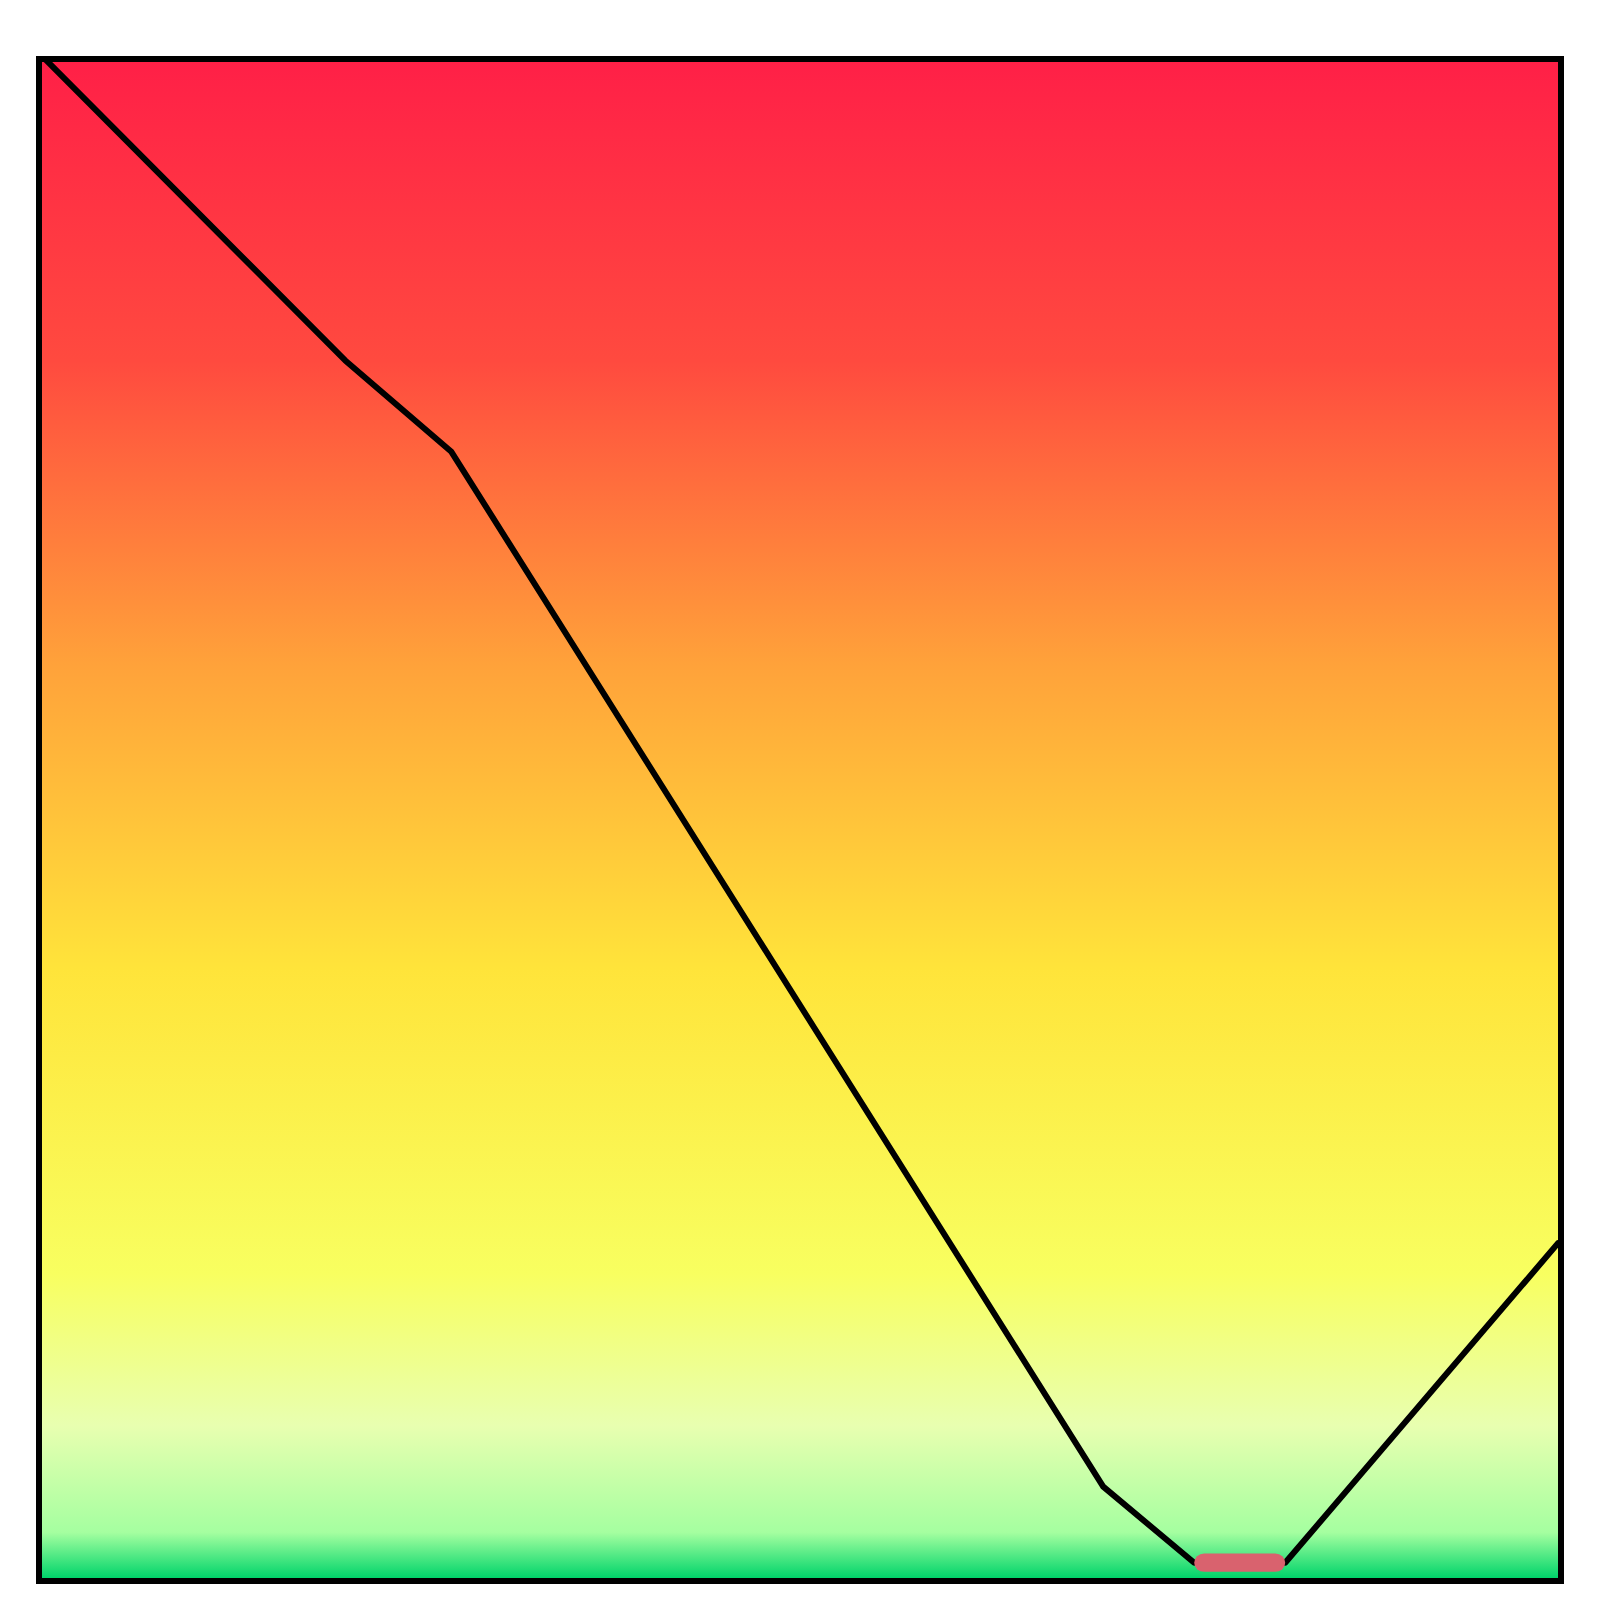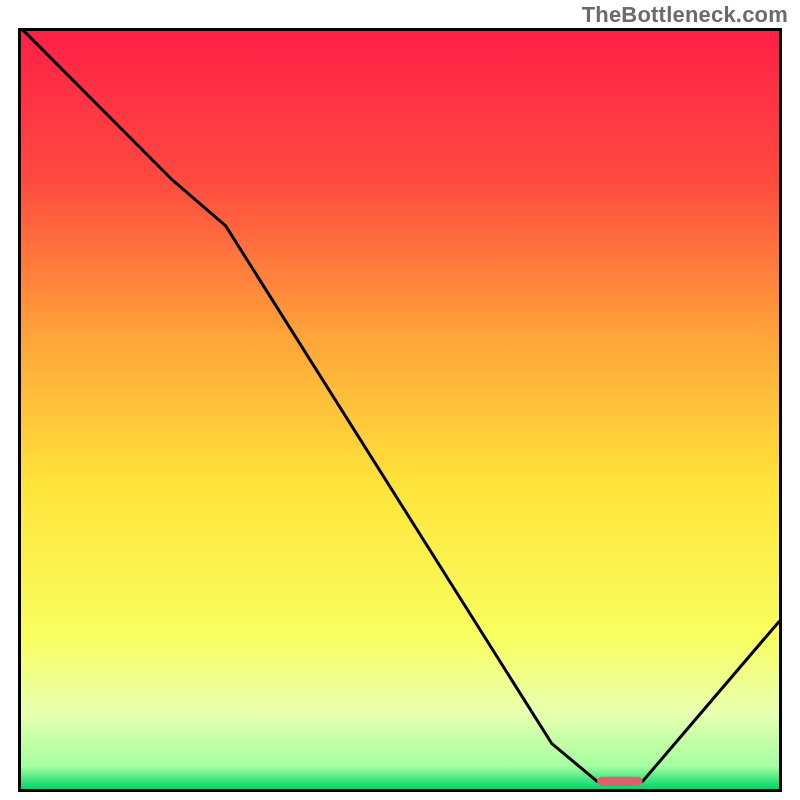--- a/index.html
+++ b/index.html
@@ -28,21 +28,20 @@
     position: absolute;
     top: 28px;
     left: 18px;
     display: block;
   }
 </style>
 </head>
 <body>
 
 <div class="container">
-  <div class="watermark">TheBottleneck.com</div>
 
   <svg class="chart" width="764" height="764" viewBox="0 0 764 764">
     <defs>
       <linearGradient id="bg-grad" x1="0" y1="0" x2="0" y2="1">
       <stop offset="0%" stop-color="#ff1f47"></stop>
           <stop offset="20%" stop-color="#ff4a3f"></stop>
           <stop offset="40%" stop-color="#ffa23a"></stop>
           <stop offset="60%" stop-color="#ffe43a"></stop>
           <stop offset="80%" stop-color="#f8ff60"></stop>
           <stop offset="90%" stop-color="#e8ffb0"></stop>

